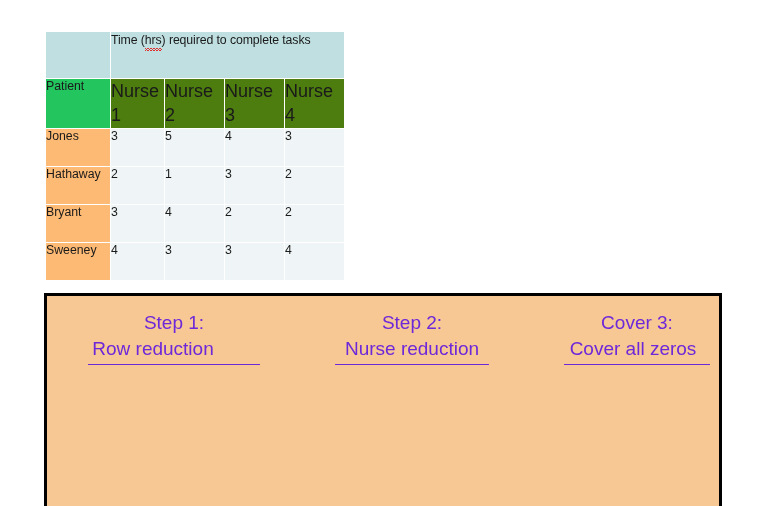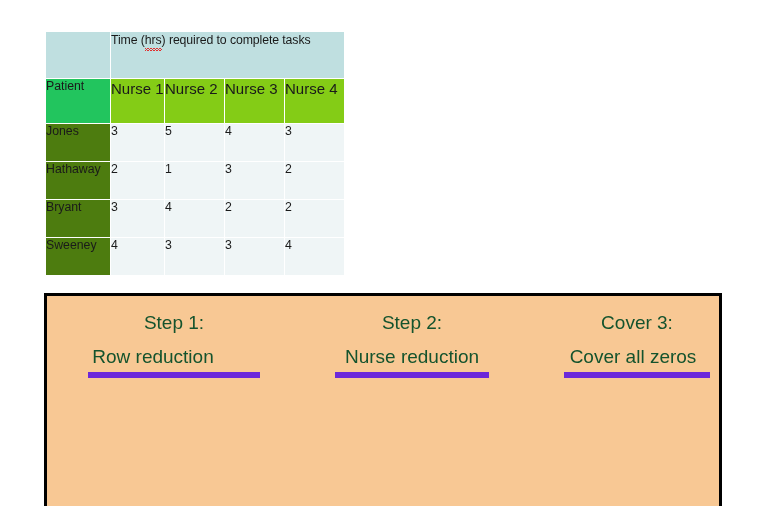--- a/index.html
+++ b/index.html
@@ -78,30 +78,30 @@
 
   
   .hdr-patient {
     background: #22c55e;
     height: 44px;
     padding: 15px 0 0 8px;
     font-size: 12.3px;
     font-weight: bold;
   }
   .hdr-nurse {
-    background: #84cc16;
+    background: #4d7c0f;
     height: 44px;
     padding: 7px 0 0 8px;
-    font-size: 15px;
+    font-size: 18px;
     line-height: 1.35;
   }
 
   
   .row-label {
-    background: #4d7c0f;
+    background: #fdba74;
     height: 37px;
     padding: 10px 0 0 8px;
     font-size: 12.3px;
   }
   .row-value {
     background: #eff5f6;
     height: 37px;
     padding: 10px 0 0 8px;
     font-size: 12.3px;
   }
@@ -124,32 +124,32 @@
     top: 14px;
     width: 100%;
     height: 70px;
   }
   .step {
     position: absolute;
     top: 0;
     text-align: center;
     font-size: 19px;
     line-height: 1.34;
-    color: #14532d;
+    color: #6d28d9;
   }
   .step-1 { left: 12px;  width: 230px; }
   .step-2 { left: 255px; width: 220px; text-align: center; }
   .step-3 { left: 490px; width: 200px; }
 
   .step-title { display: block; }
   .step-action {
     display: inline-block;
-    margin-top: 9px;
+    margin-top: 1px;
     padding: 0 6px 2px 6px;
-    border-bottom: 6px solid #6d28d9;
+    border-bottom: 1px solid #6d28d9;
     white-space: nowrap;
   }
   .step-1 .step-action { padding-right: 46px; padding-left: 4px; }
   .step-2 .step-action { padding-right: 10px; padding-left: 10px; }
   .step-3 .step-action { padding-right: 14px; padding-left: 6px; text-align: center; }
 </style>
 </head>
 <body>
 
 <table class="task-table">

